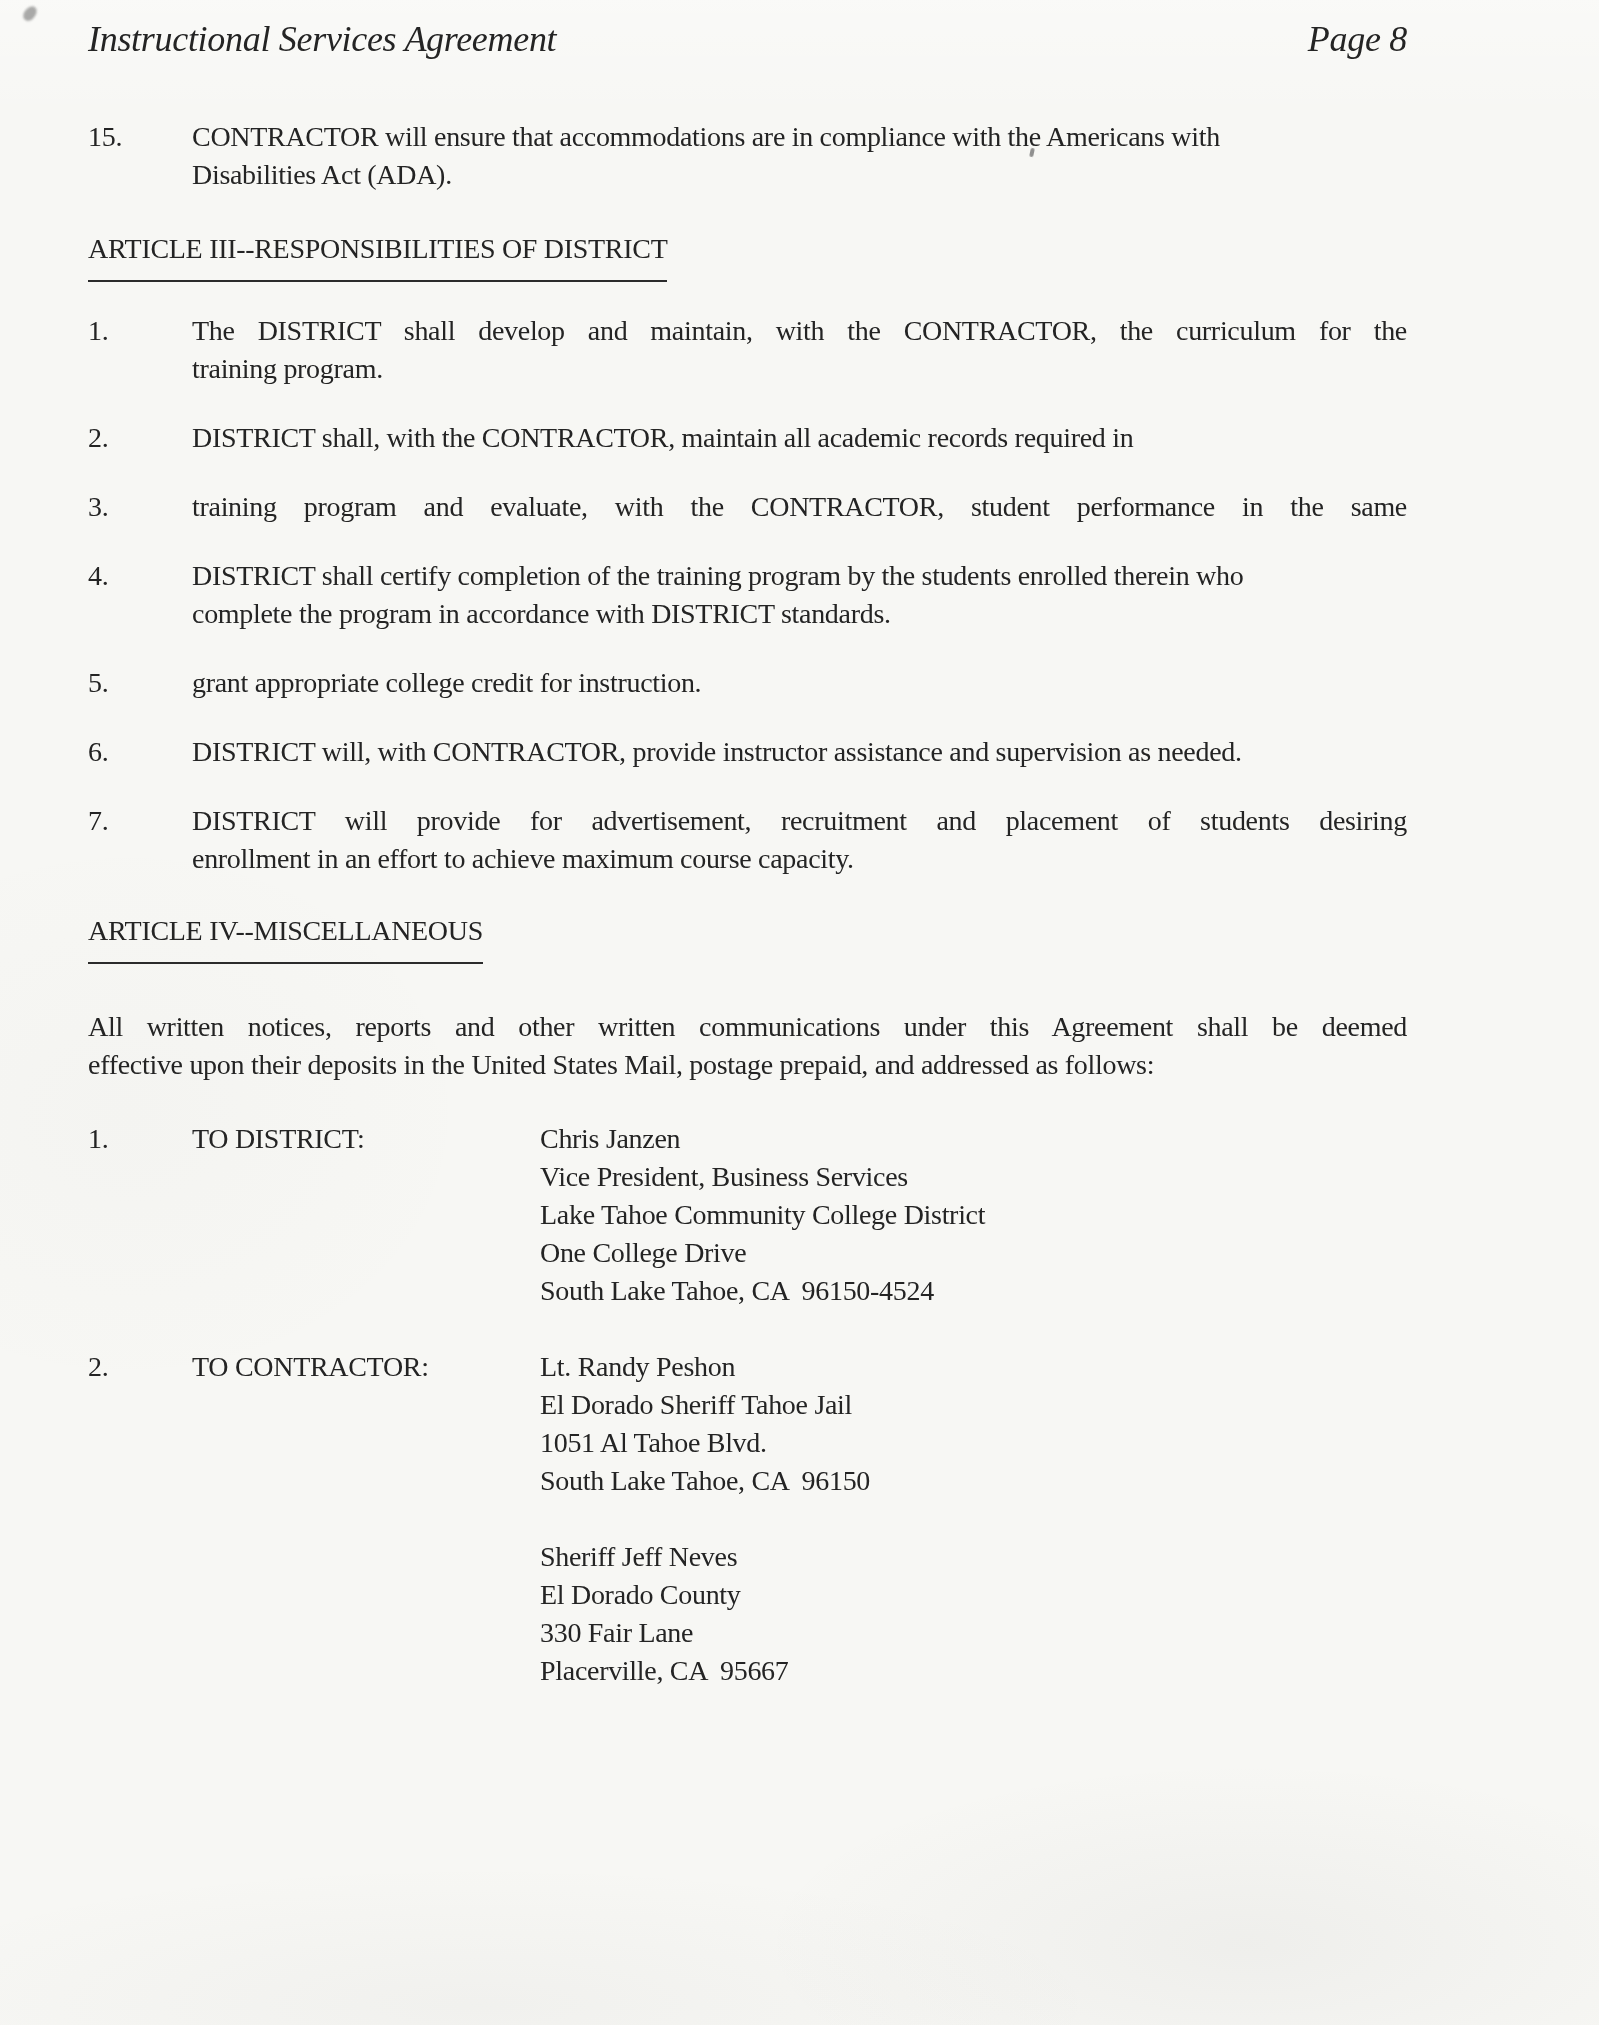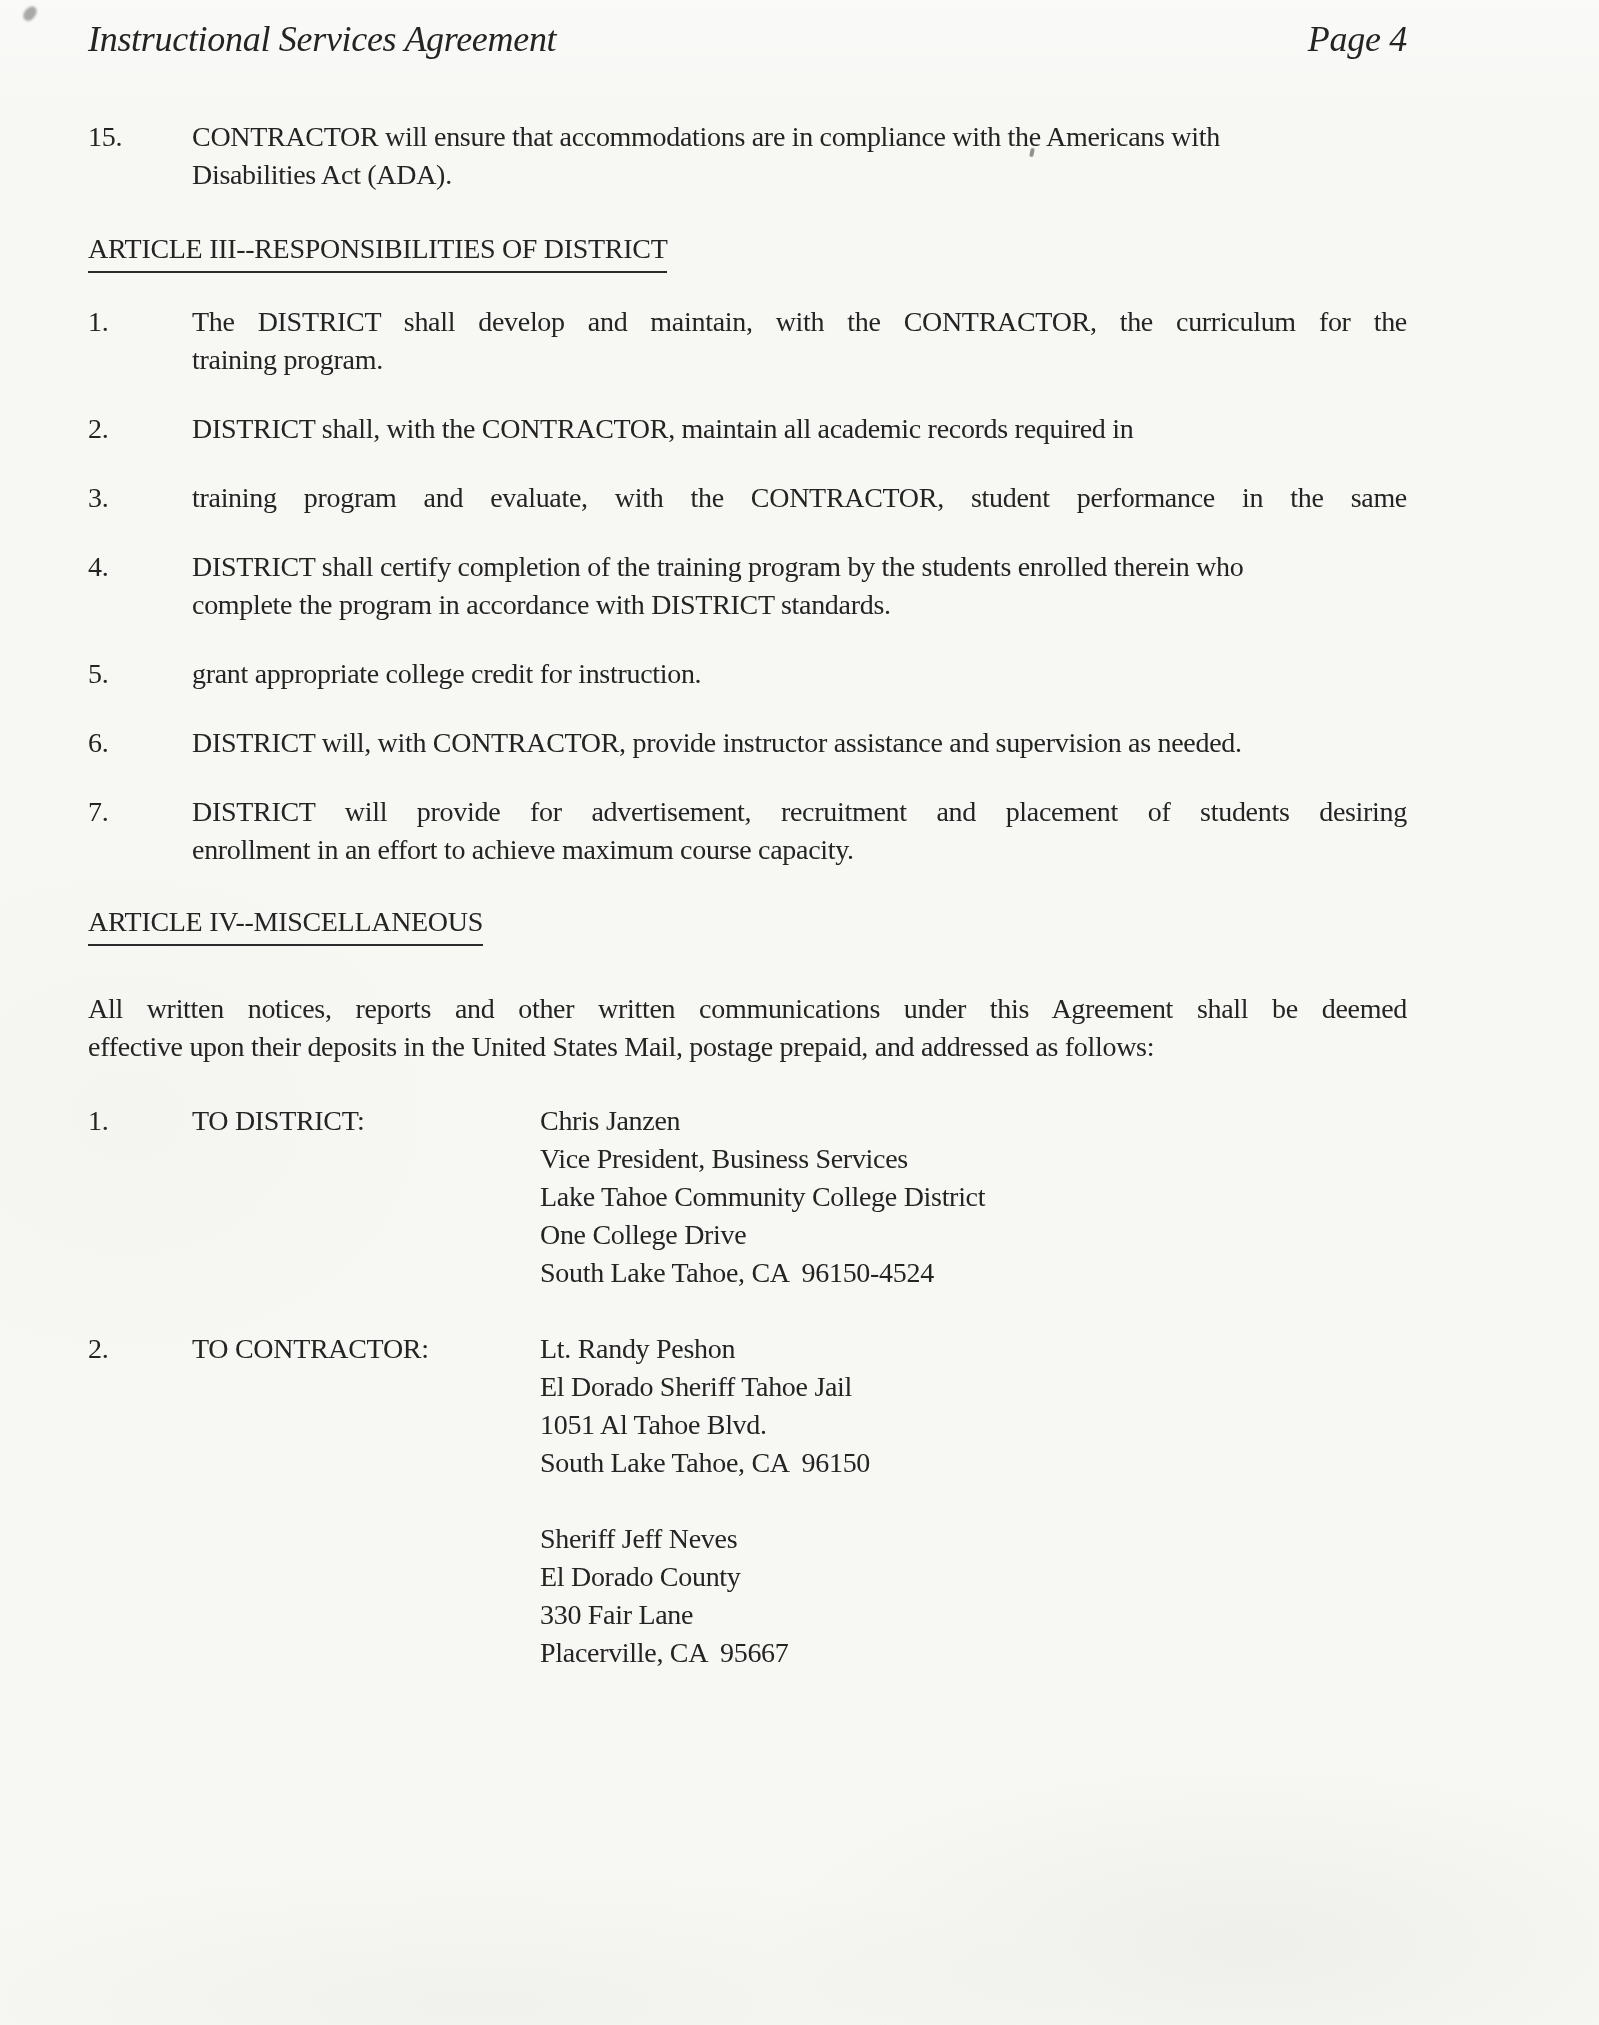--- a/index.html
+++ b/index.html
@@ -37,21 +37,21 @@
   .item .num { width: 104px; flex-shrink: 0; }
   .item .ibody { flex: 1; min-width: 0; }
   .ln { display: block; white-space: nowrap; }
   .ln.j { white-space: normal; text-align: justify; text-align-last: justify; }
   .clause-15 { margin-top: 60px; }
   .article-heading { margin: 36px 0 30px 0; font-size: 28px; }
   .article-heading.second { margin: 34px 0 44px 0; }
   .article-heading .u {
     display: inline-block;
     border-bottom: 2px solid #2b2b2b;
-    padding-bottom: 3px;
+    padding-bottom: 12px;
   }
   .a3-item + .a3-item { margin-top: 31px; }
   .intro { margin: 0; }
   .notice { display: flex; }
   .notice.first { margin-top: 36px; }
   .notice.second { margin-top: 38px; }
   .notice .n-num { width: 104px; flex-shrink: 0; }
   .notice .n-label { width: 348px; flex-shrink: 0; }
   .notice .n-addr { flex: 1; white-space: pre-wrap; }
   
@@ -70,21 +70,21 @@
 </head>
 <body>
 
 <div class="smudge-corner"></div>
 <div class="speck"></div>
 
 <div class="page">
 
   <div class="header-row">
     <span>Instructional Services Agreement</span>
-    <span>Page 4</span>
+    <span>Page 8</span>
   </div>
 
   <div class="item clause-15">
     <div class="num">15.</div>
     <div class="ibody">
       <span class="ln">CONTRACTOR will ensure that accommodations are in compliance with the Americans with</span>
       <span class="ln">Disabilities Act (ADA).</span>
     </div>
   </div>
 

